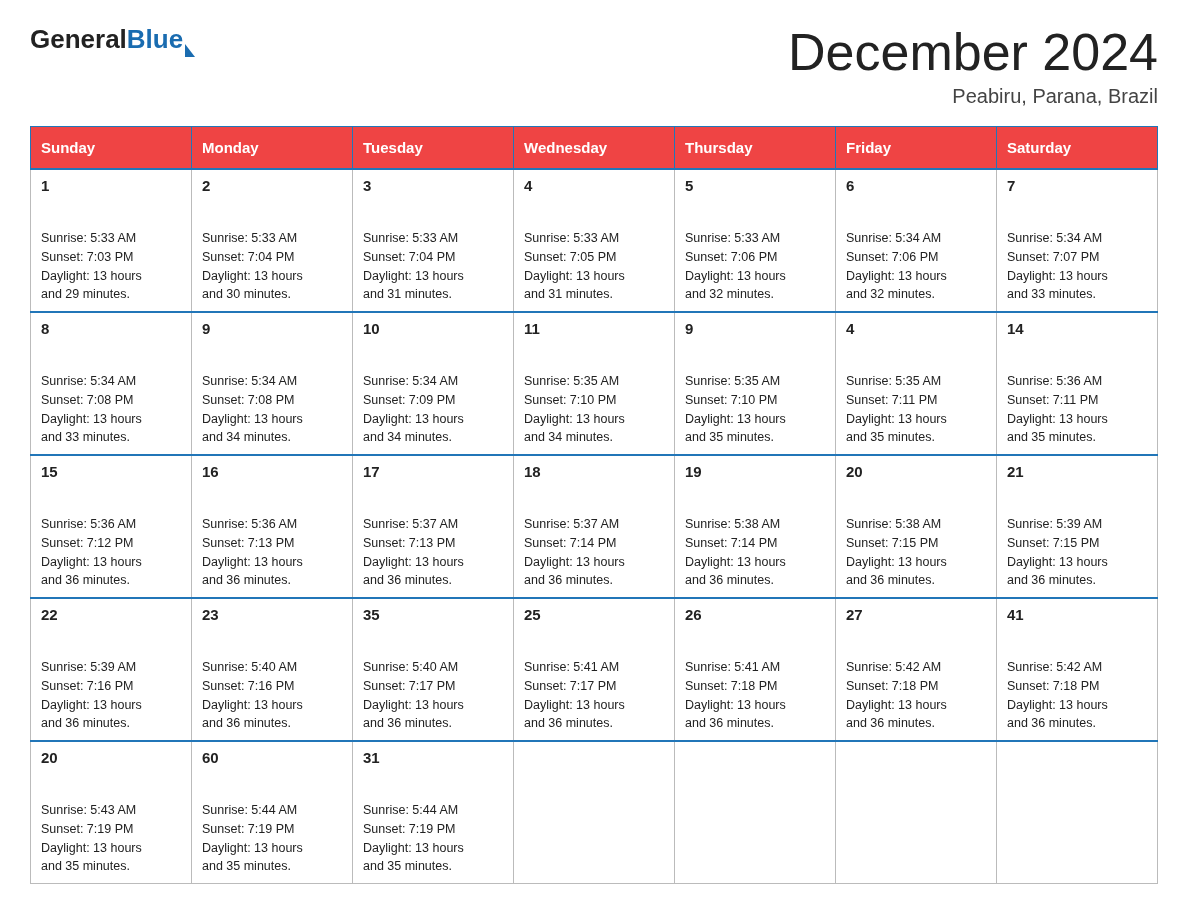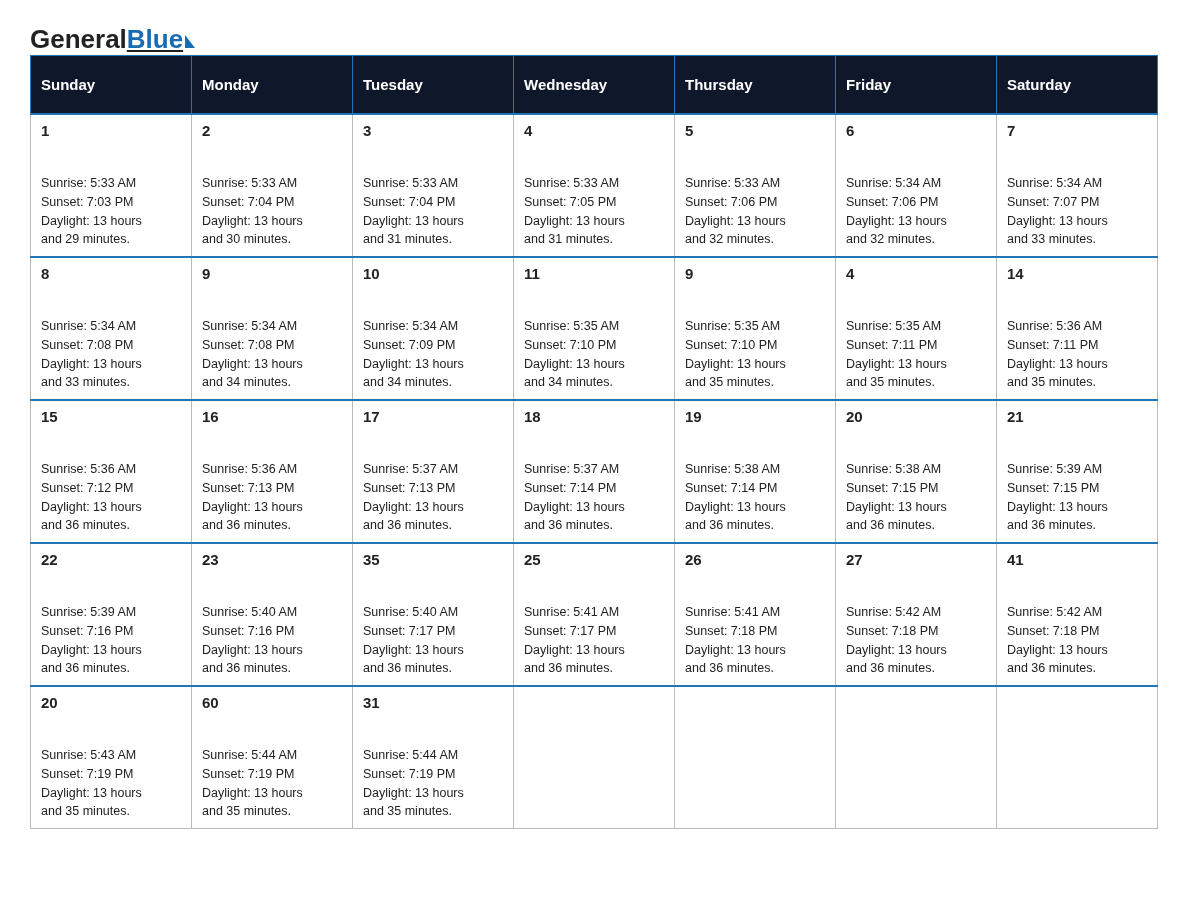--- a/index.html
+++ b/index.html
@@ -8,39 +8,39 @@
       background: #ffffff;
       color: #222;
       padding: 24px 30px;
       width: 1188px;
       min-height: 918px;
     }
     .header-row {
       display: flex;
       justify-content: space-between;
       align-items: flex-start;
+      margin-bottom: 18px;
     }
     .logo {
       display: flex;
       flex-direction: column;
       align-items: flex-start;
     }
     .logo-text {
       display: flex;
       align-items: center;
     }
     .logo-general {
       font-size: 26px;
       font-weight: bold;
       color: #222;
     }
     .logo-blue-part {
       display: flex;
-      align-items: center;
-      text-decoration: underline;
+      align-items: flex-end;
     }
     .logo-blue-text {
       font-size: 26px;
       font-weight: bold;
       color: #1a6cb0;
     }
     .logo-triangle {
       width: 0;
       height: 0;
       border-left: 10px solid #1a6cb0;
@@ -63,25 +63,25 @@
       font-size: 20px;
       color: #444;
       margin-top: 4px;
     }
     .calendar-table {
       width: 100%;
       border-collapse: collapse;
       border: 1px solid #aaa;
     }
     .calendar-table th {
-      background-color: #0f172a;
+      background-color: #ef4444;
       color: #fff;
       font-size: 15px;
       font-weight: bold;
-      padding: 20px 10px;
+      padding: 12px 10px;
       text-align: left;
       border: 1px solid #2176b8;
     }
     .calendar-table td {
       vertical-align: top;
       padding: 7px 10px;
       font-size: 13px;
       border: 1px solid #bbb;
       width: calc(100% / 7);
       min-height: 90px;
@@ -114,20 +114,22 @@
   <div class="logo">
     <div class="logo-text">
       <span class="logo-general">General</span>
       <div class="logo-blue-part">
         <span class="logo-blue-text">Blue</span>
         <div class="logo-triangle"></div>
       </div>
     </div>
   </div>
   <div class="title-block">
+    <div class="month-title">December 2024</div>
+    <div class="location-title">Peabiru, Parana, Brazil</div>
   </div>
 </div>
 
 <table class="calendar-table">
   <thead>
     <tr>
     <th>Sunday</th>
         <th>Monday</th>
         <th>Tuesday</th>
         <th>Wednesday</th>

